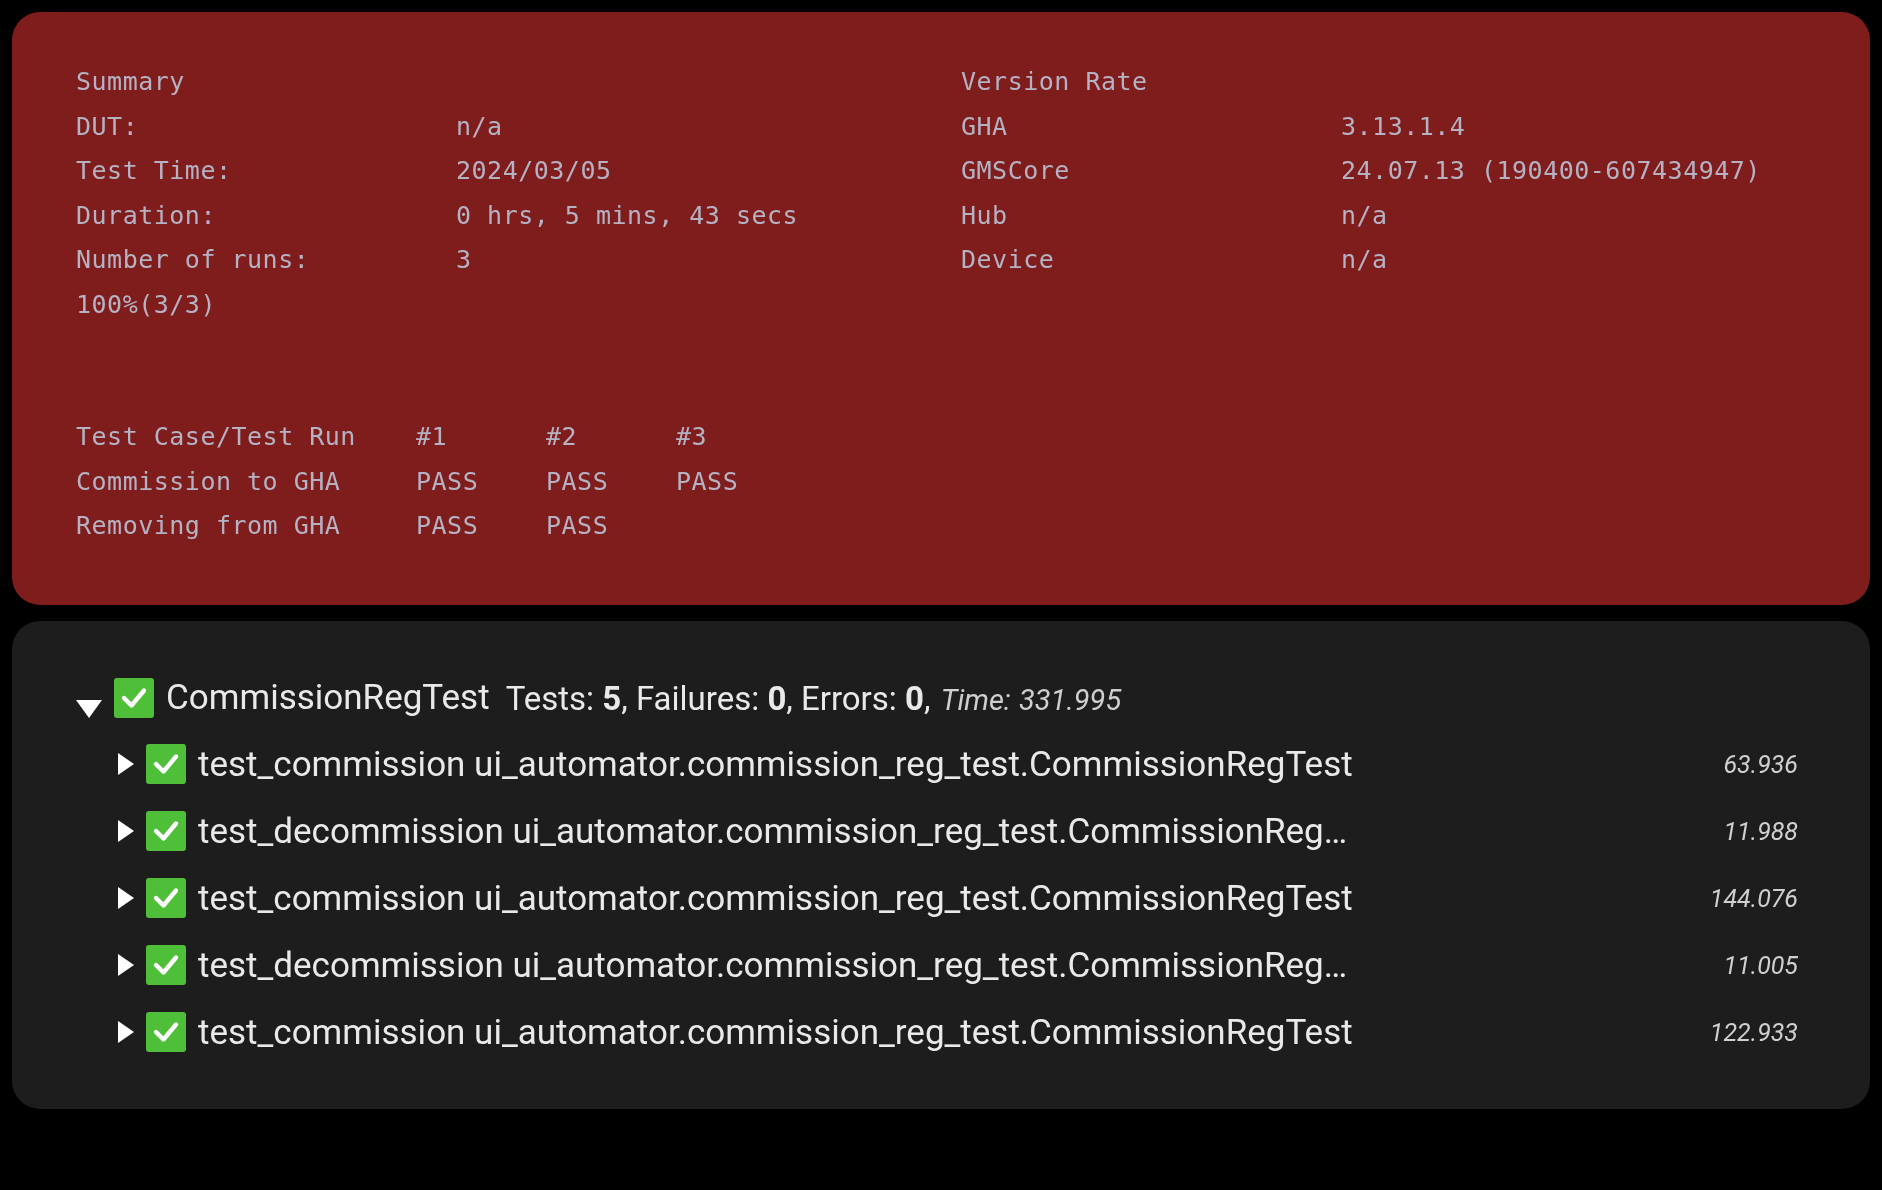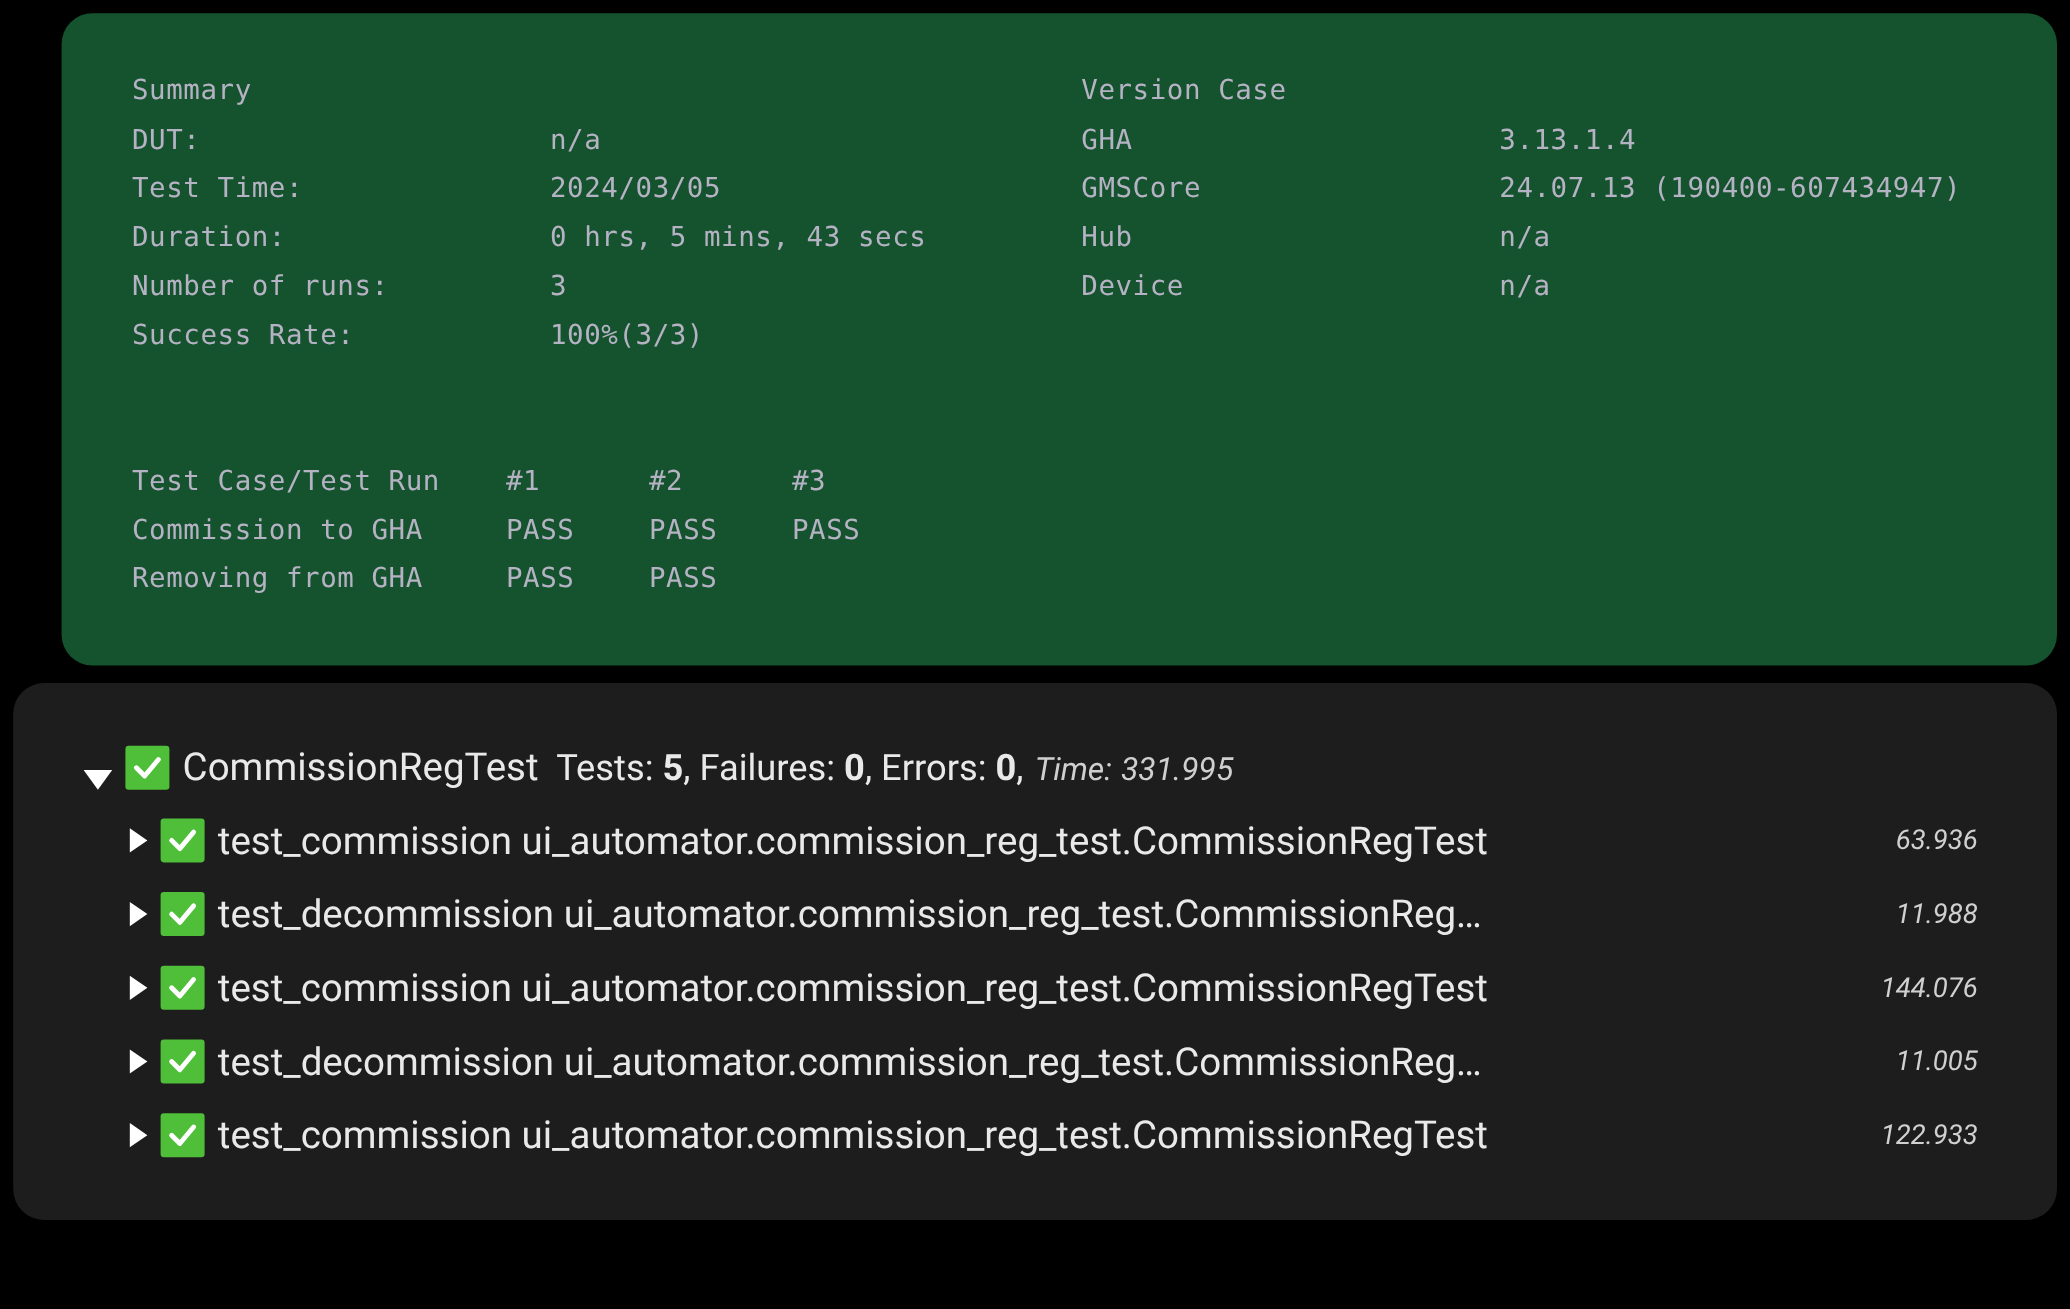--- a/index.html
+++ b/index.html
@@ -9,22 +9,21 @@
     color: #b5b2c4;
     padding: 12px;
     width: 1882px;
   }
   .panel {
     border-radius: 28px;
     margin-bottom: 16px;
     padding: 48px 64px 56px 64px;
   }
   .panel-top {
-    background: #14532d;
-    margin-left: 44px;
+    background: #7f1d1d;
   }
   .panel-bottom {
     background: #1d1d1d;
     padding: 56px 72px 56px 64px;
     color: #dedede;
     font-family: -apple-system, BlinkMacSystemFont, "Segoe UI", Roboto, Arial, sans-serif;
   }
 
   
   .cols {
@@ -127,28 +126,27 @@
         </div>
       <div class="kv-row">
           <div class="kv-key">Duration:</div>
           <div class="kv-val">0 hrs, 5 mins, 43 secs</div>
         </div>
       <div class="kv-row">
           <div class="kv-key">Number of runs:</div>
           <div class="kv-val">3</div>
         </div>
       <div class="kv-row">
-          <div class="kv-key">Success Rate:</div>
           <div class="kv-val">100%(3/3)</div>
         </div>
     </div>
 
     <div class="col">
       <div class="kv-row section-title">
-        <div class="kv-key">Version Case</div>
+        <div class="kv-key">Version Rate</div>
       </div>
       <div class="kv-row">
           <div class="kv-key">GHA</div>
           <div class="kv-val">3.13.1.4</div>
         </div>
       <div class="kv-row">
           <div class="kv-key">GMSCore</div>
           <div class="kv-val">24.07.13 (190400-607434947)</div>
         </div>
       <div class="kv-row">

